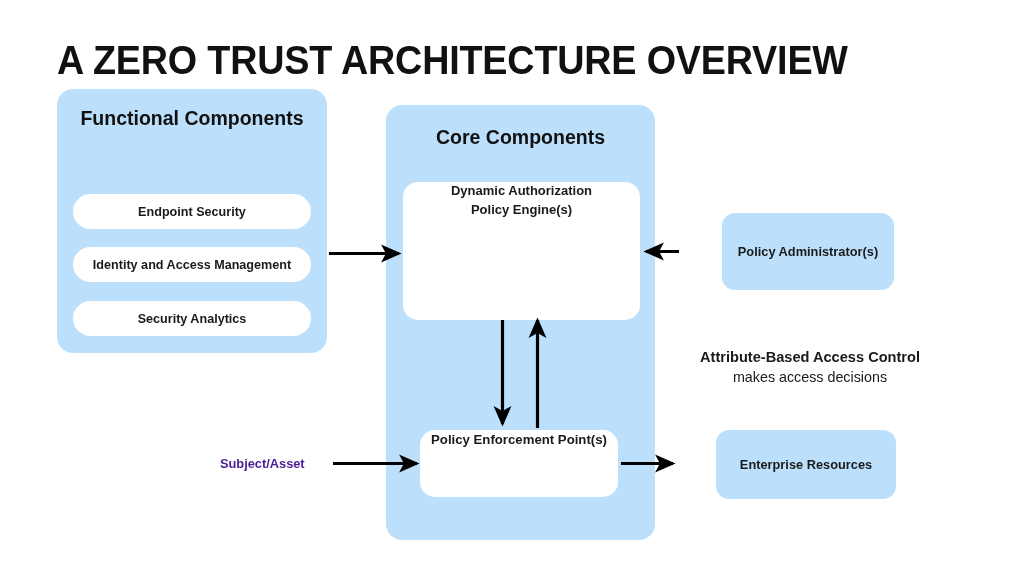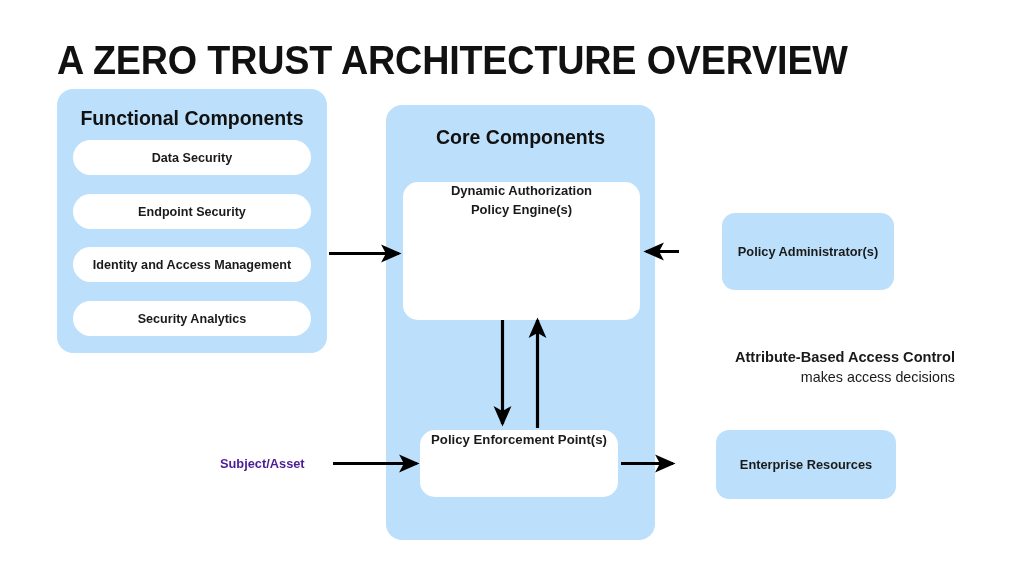--- a/index.html
+++ b/index.html
@@ -90,21 +90,21 @@
     white-space: nowrap;
   }
   #label-subject { left: 220px; top: 456px; }
 
   .note {
     position: absolute;
     text-align: center;
     white-space: nowrap;
     color: #1a1a1a;
   }
-  #note-abac { left: 665px; top: 348px; width: 290px; text-align: right; }
+  #note-abac { left: 665px; top: 348px; width: 290px; }
   #note-abac .note-strong { display:block; font-size: 14.6px; font-weight: 700; line-height: 1.35; }
   #note-abac .note-sub    { display:block; font-size: 14.3px; font-weight: 400; line-height: 1.35; }
 
   
   #arrows {
     position: absolute; left: 0; top: 0;
     width: 1024px; height: 576px;
     pointer-events: none;
   }
 
@@ -122,21 +122,20 @@
 </style>
 </head>
 <body>
 
 <div id="canvas">
 
   <div class="title">A ZERO TRUST ARCHITECTURE OVERVIEW</div>
 
   <div class="panel" id="panel-functional">
     <div class="panel-title" id="title-functional">Functional Components</div>
-    <div class="pill" style="top:51px;">Data Security</div>
     <div class="pill" style="top:105px;">Endpoint Security</div>
     <div class="pill" style="top:158px;">Identity and Access Management</div>
     <div class="pill" style="top:212px;">Security Analytics</div>
   </div>
 
   <div class="panel" id="panel-core">
     <div class="panel-title" id="title-core">Core Components</div>
   </div>
 
   <div class="corebox" id="box-engine">

